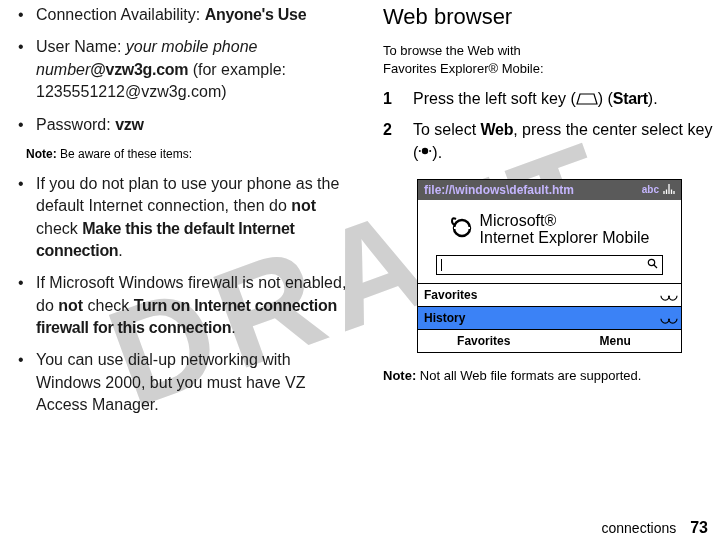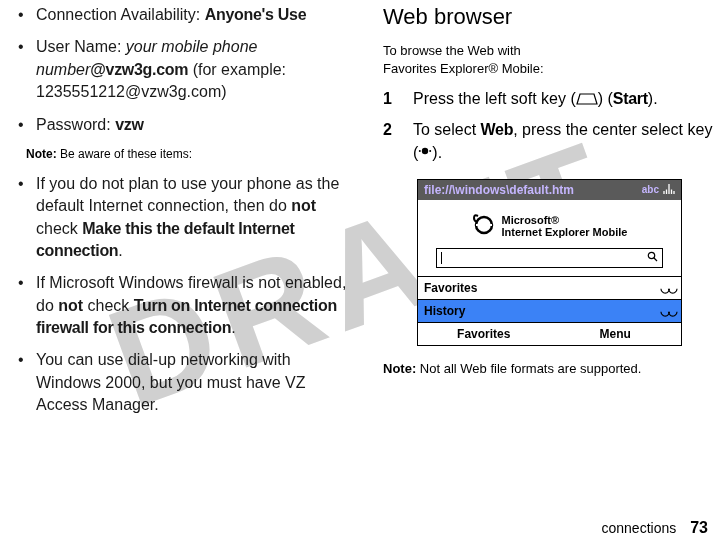--- a/index.html
+++ b/index.html
@@ -108,21 +108,21 @@
     .phone-content {
       padding: 8px 6px 0 6px;
     }
     .ie-row {
       display: flex;
       align-items: center;
       justify-content: center;
       gap: 6px;
       margin: 4px 0 8px 0;
     }
-    .ie-text { font-size: 11px; font-weight: bold; line-height: 1.1; }
+    .ie-text { font-size: 16px; font-weight: normal; line-height: 1.1; }
     .search-box {
       border: 1px solid #000;
       height: 20px;
       margin: 0 12px 8px 12px;
       display: flex;
       align-items: center;
       padding: 0 4px;
       justify-content: space-between;
     }
     .search-cursor { width:1px; height:12px; background:#000; }

